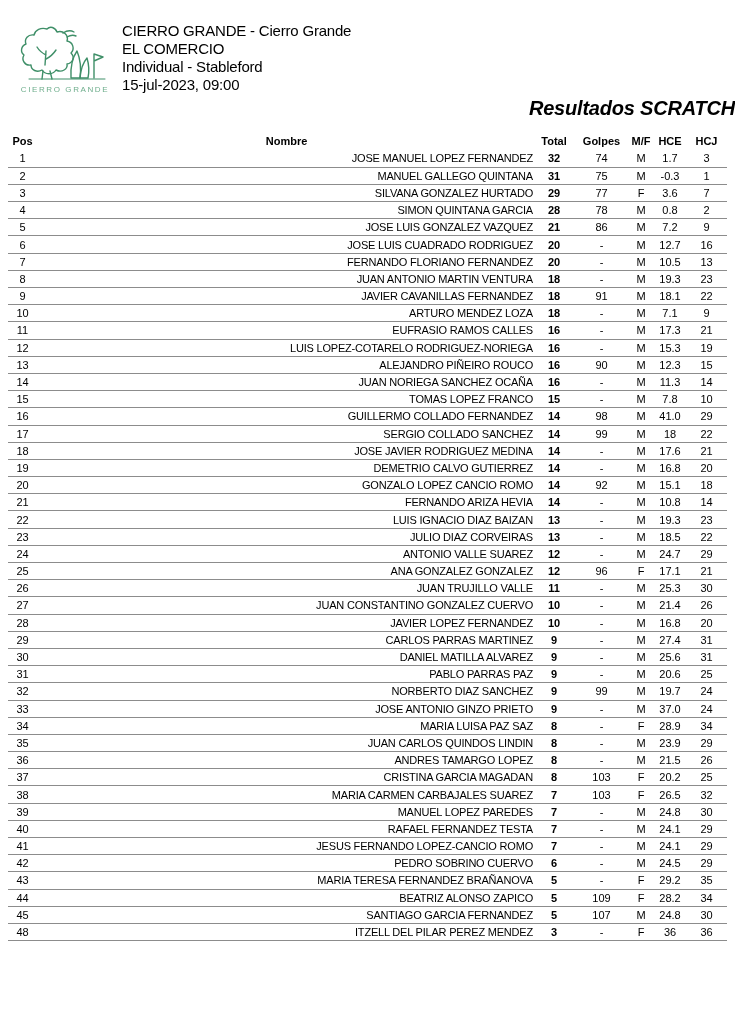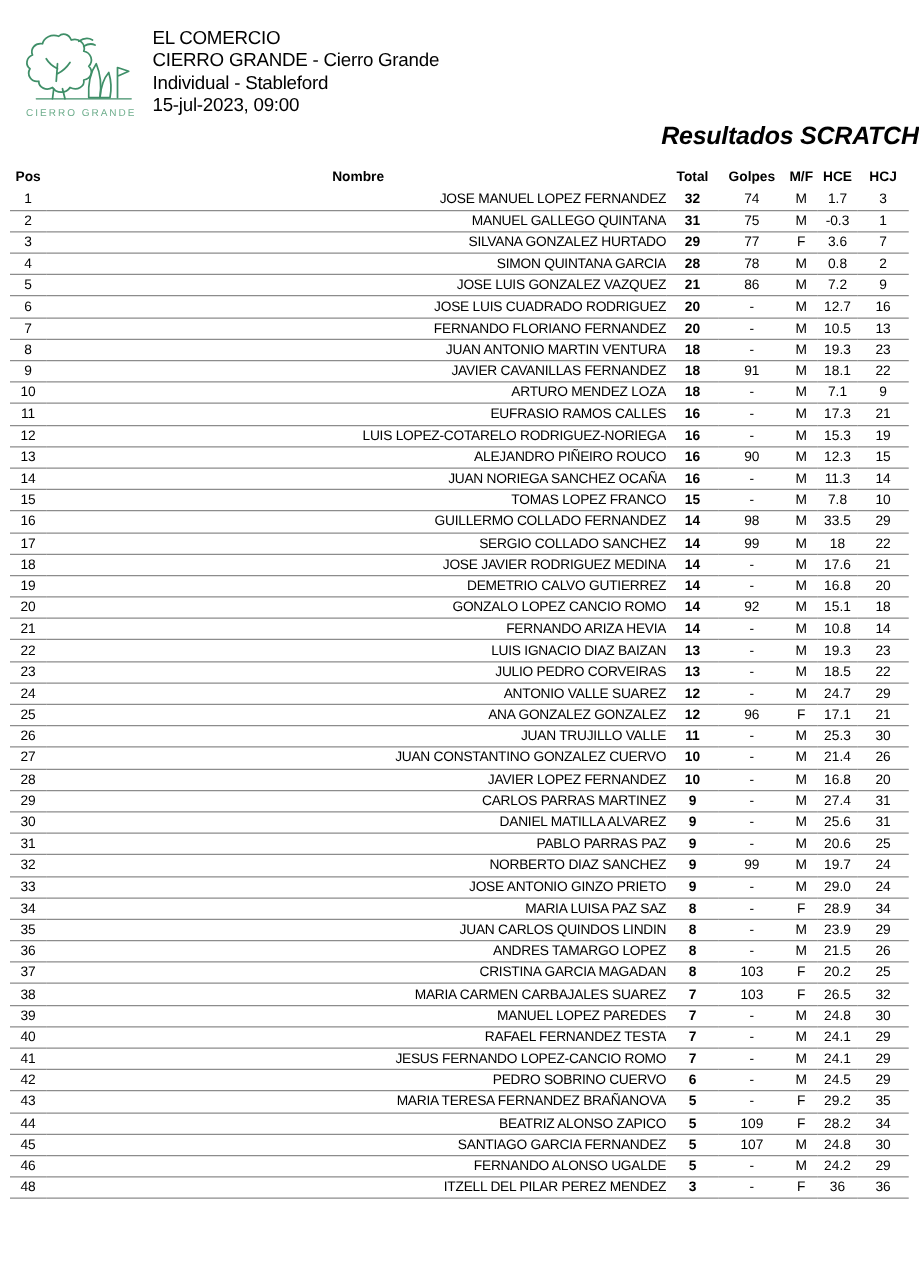--- a/index.html
+++ b/index.html
@@ -97,22 +97,22 @@
         <path d="M26 50 L 25 58 M33 50 L 35 58 M29 30 L 28 44 M29 34 Q 23 31, 20 26 M29 38 Q 35 35, 39 29"></path>
         <path d="M54 57 Q 53 40, 60 30 Q 65 42, 63 57 Z"></path>
         <path d="M63 57 Q 64 44, 70 37 Q 73 47, 71 57 Z"></path>
         <path d="M77 57 L 77 33 L 86 36 L 77 40"></path>
         <path d="M46 12 Q 52 8, 57 11 M50 16 Q 55 13, 59 15"></path>
         <path d="M12 58 L 88 58" stroke-width="1"></path>
       </svg>
       <div class="logo-text">CIERRO GRANDE</div>
     </div>
     <div class="header-info">
+      <div>CIERRO GRANDE - Cierro Grande</div>
       <div>EL COMERCIO</div>
-      <div>CIERRO GRANDE - Cierro Grande</div>
       <div>Individual - Stableford</div>
       <div>15-jul-2023, 09:00</div>
     </div>
   </div>
 
   <div class="page-title">Resultados SCRATCH</div>
 
   <table class="results">
     <colgroup>
       <col class="col-pos-w">
@@ -269,21 +269,21 @@
           <td class="col-mf">M</td>
           <td class="col-hce">7.8</td>
           <td class="col-hcj">10</td>
         </tr>
         <tr>
           <td class="col-pos">16</td>
           <td class="col-nombre">GUILLERMO COLLADO FERNANDEZ</td>
           <td class="col-total">14</td>
           <td class="col-golpes">98</td>
           <td class="col-mf">M</td>
-          <td class="col-hce">33.5</td>
+          <td class="col-hce">41.0</td>
           <td class="col-hcj">29</td>
         </tr>
         <tr>
           <td class="col-pos">17</td>
           <td class="col-nombre">SERGIO COLLADO SANCHEZ</td>
           <td class="col-total">14</td>
           <td class="col-golpes">99</td>
           <td class="col-mf">M</td>
           <td class="col-hce">18</td>
           <td class="col-hcj">22</td>
@@ -328,21 +328,21 @@
           <td class="col-pos">22</td>
           <td class="col-nombre">LUIS IGNACIO DIAZ BAIZAN</td>
           <td class="col-total">13</td>
           <td class="col-golpes">-</td>
           <td class="col-mf">M</td>
           <td class="col-hce">19.3</td>
           <td class="col-hcj">23</td>
         </tr>
         <tr>
           <td class="col-pos">23</td>
-          <td class="col-nombre">JULIO PEDRO CORVEIRAS</td>
+          <td class="col-nombre">JULIO DIAZ CORVEIRAS</td>
           <td class="col-total">13</td>
           <td class="col-golpes">-</td>
           <td class="col-mf">M</td>
           <td class="col-hce">18.5</td>
           <td class="col-hcj">22</td>
         </tr>
         <tr>
           <td class="col-pos">24</td>
           <td class="col-nombre">ANTONIO VALLE SUAREZ</td>
           <td class="col-total">12</td>
@@ -422,21 +422,21 @@
           <td class="col-mf">M</td>
           <td class="col-hce">19.7</td>
           <td class="col-hcj">24</td>
         </tr>
         <tr>
           <td class="col-pos">33</td>
           <td class="col-nombre">JOSE ANTONIO GINZO PRIETO</td>
           <td class="col-total">9</td>
           <td class="col-golpes">-</td>
           <td class="col-mf">M</td>
-          <td class="col-hce">29.0</td>
+          <td class="col-hce">37.0</td>
           <td class="col-hcj">24</td>
         </tr>
         <tr>
           <td class="col-pos">34</td>
           <td class="col-nombre">MARIA LUISA PAZ SAZ</td>
           <td class="col-total">8</td>
           <td class="col-golpes">-</td>
           <td class="col-mf">F</td>
           <td class="col-hce">28.9</td>
           <td class="col-hcj">34</td>
@@ -532,29 +532,20 @@
           <td class="col-hcj">34</td>
         </tr>
         <tr>
           <td class="col-pos">45</td>
           <td class="col-nombre">SANTIAGO GARCIA FERNANDEZ</td>
           <td class="col-total">5</td>
           <td class="col-golpes">107</td>
           <td class="col-mf">M</td>
           <td class="col-hce">24.8</td>
           <td class="col-hcj">30</td>
-        </tr>
-        <tr>
-          <td class="col-pos">46</td>
-          <td class="col-nombre">FERNANDO ALONSO UGALDE</td>
-          <td class="col-total">5</td>
-          <td class="col-golpes">-</td>
-          <td class="col-mf">M</td>
-          <td class="col-hce">24.2</td>
-          <td class="col-hcj">29</td>
         </tr>
         <tr>
           <td class="col-pos">48</td>
           <td class="col-nombre">ITZELL DEL PILAR PEREZ MENDEZ</td>
           <td class="col-total">3</td>
           <td class="col-golpes">-</td>
           <td class="col-mf">F</td>
           <td class="col-hce">36</td>
           <td class="col-hcj">36</td>
         </tr>

